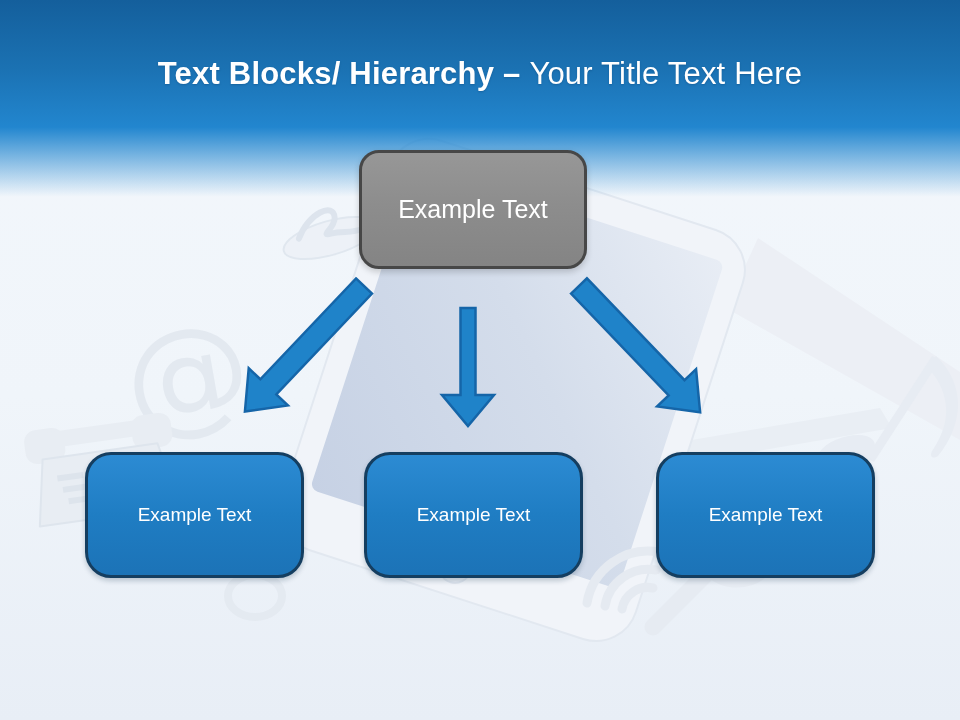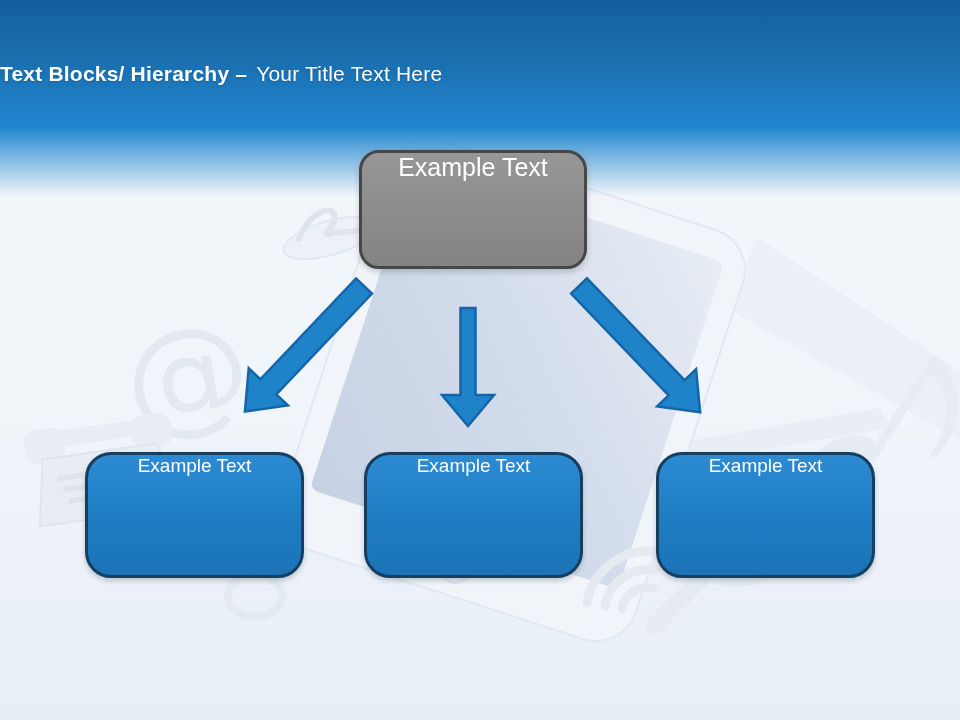--- a/index.html
+++ b/index.html
@@ -7,29 +7,29 @@
   .slide{
     position:relative;width:960px;height:720px;overflow:hidden;
     background:linear-gradient(180deg,#f3f7fc 0%,#f0f5fa 55%,#e8eef6 100%);
   }
   .bg-svg{position:absolute;left:0;top:0;width:960px;height:720px;}
   .header{
     position:absolute;left:0;top:0;width:960px;height:205px;pointer-events:none;
     background:linear-gradient(180deg,#145f9c 0%,#1b72b3 34%,#2286cf 62%,rgba(242,247,252,0) 96%);
   }
   .title{
-    position:absolute;left:0;top:56px;width:100%;
-    color:#ffffff;font-size:21px;line-height:36px;letter-spacing:.2px;
+    position:absolute;left:0;top:56px;width:100%;text-align:center;
+    color:#ffffff;font-size:31px;line-height:36px;letter-spacing:.2px;
     text-shadow:0 1px 2px rgba(0,40,80,.25);white-space:nowrap;
   }
   .title .t-bold{font-weight:bold;}
   .title .t-reg{font-weight:400;margin-left:9px;}
   .arrows{position:absolute;left:0;top:0;width:960px;height:720px;}
   .node{
-    position:absolute;display:flex;align-items:flex-start;justify-content:center;
+    position:absolute;display:flex;align-items:center;justify-content:center;
     box-sizing:border-box;color:#ffffff;text-align:center;
   }
   .node-root{
     left:359px;top:150px;width:228px;height:119px;
     background:linear-gradient(180deg,#979797 0%,#8d8d8d 45%,#848484 100%);
     border:3px solid #474747;border-radius:20px;
     font-size:25px;box-shadow:0 3px 6px rgba(0,0,0,.18);
   }
   .node-child{
     top:452px;width:219px;height:126px;

